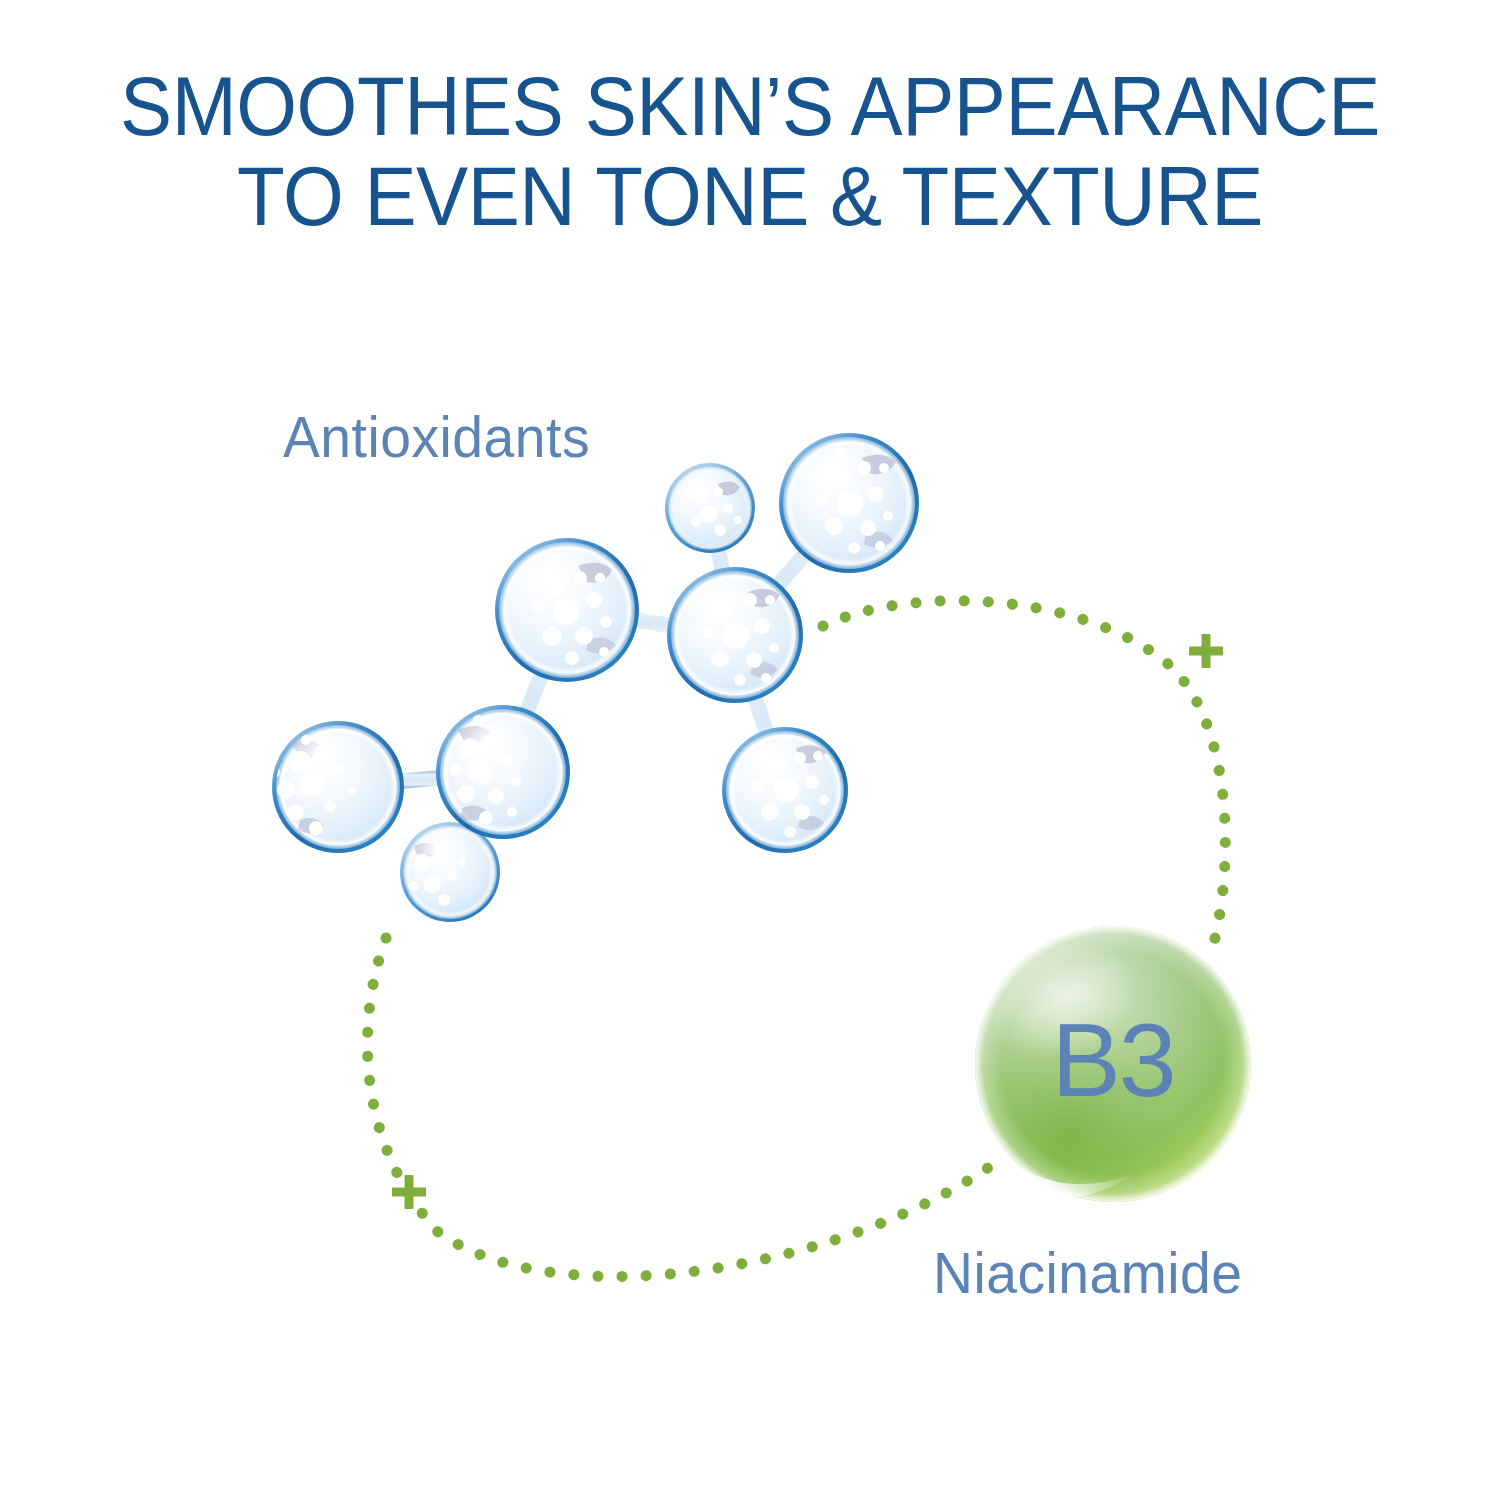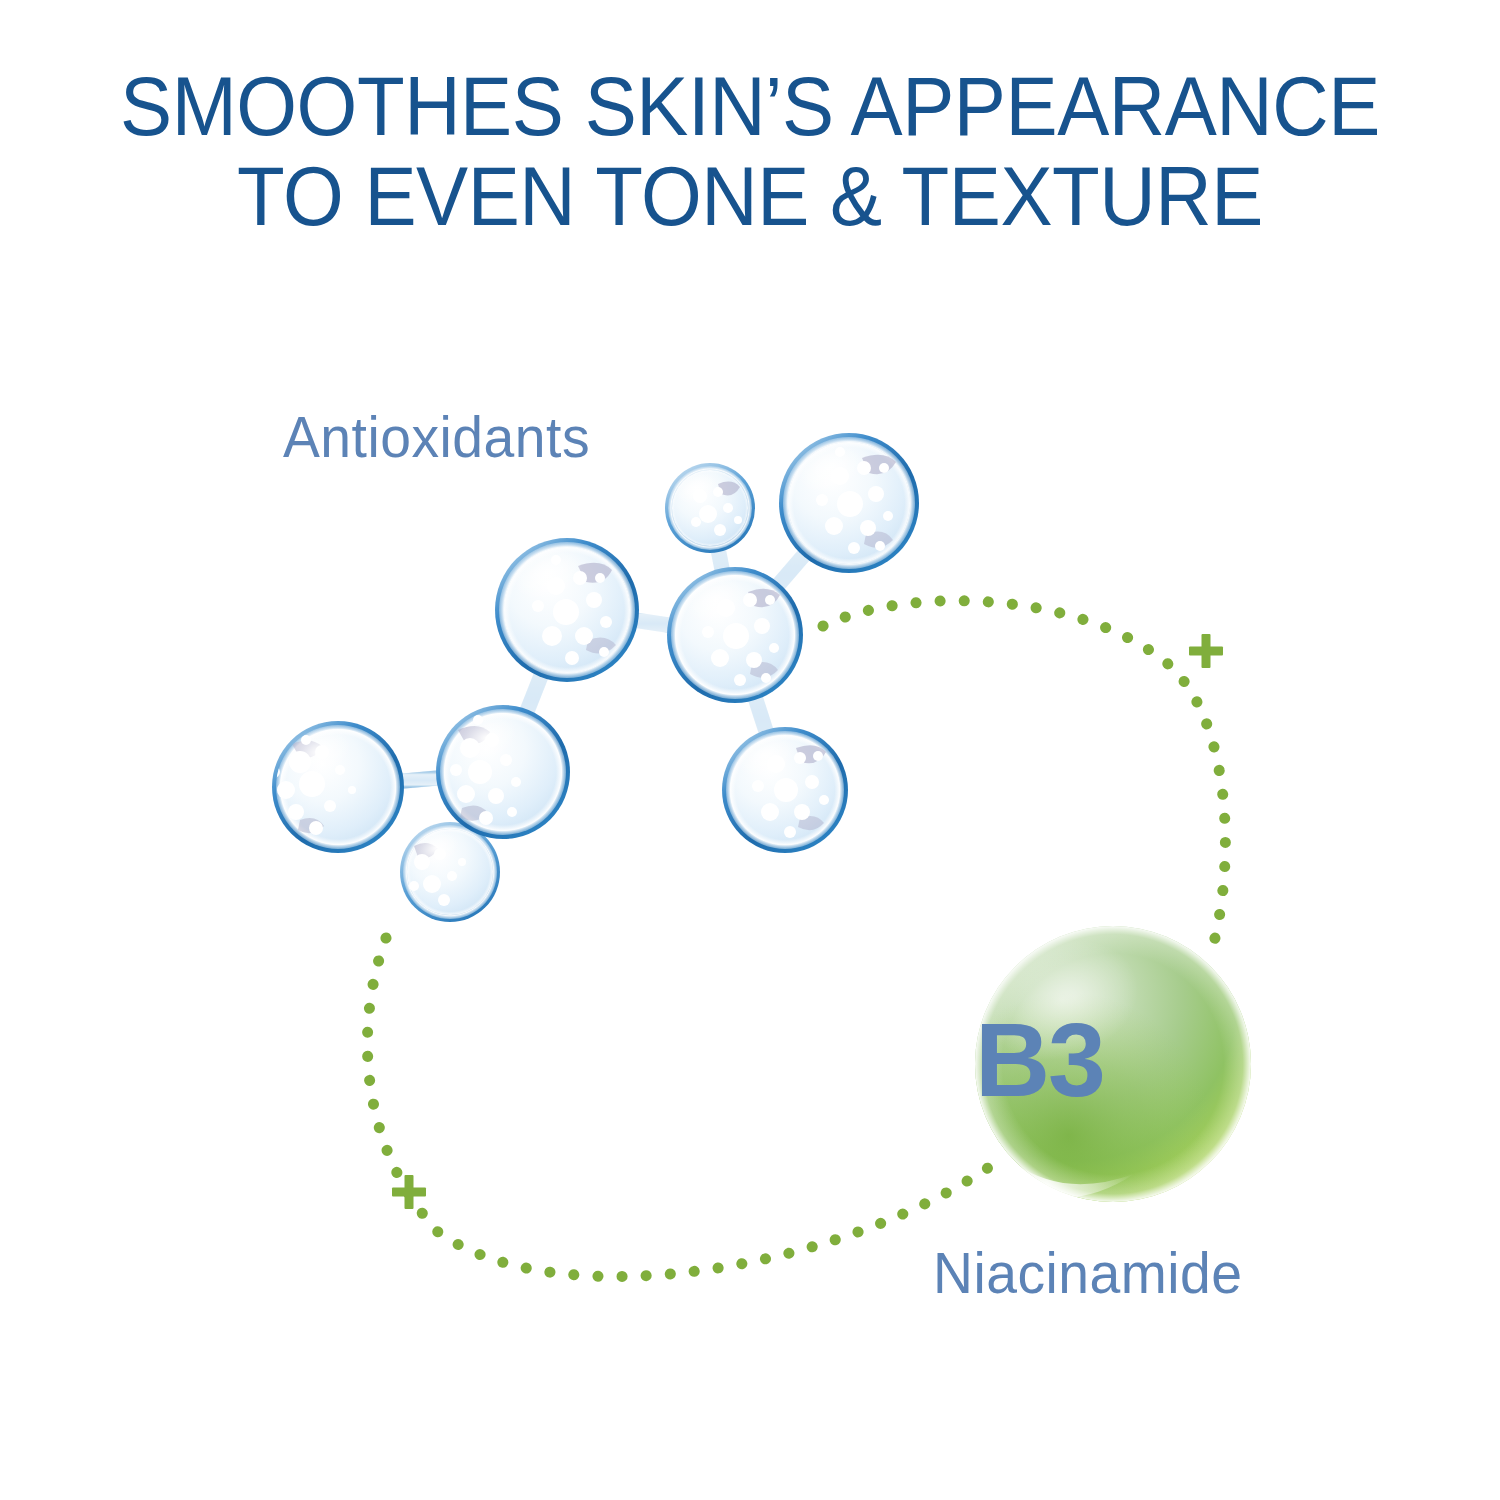--- a/index.html
+++ b/index.html
@@ -66,24 +66,24 @@
     width: 1500px;
     height: 1500px;
   }
 
   
   .b3-text {
     position: absolute;
     left: 975px;
     top: 1008px;
     width: 276px;
-    text-align: left;
+    text-align: center;
     color: #5C83B6;
     font-family: "Liberation Sans", sans-serif;
-    font-weight: 700;
+    font-weight: 400;
     font-size: 104px;
     line-height: 1;
     letter-spacing: -2px;
     pointer-events: none;
   }
 </style>
 </head>
 <body>
 
 <div id="stage">

